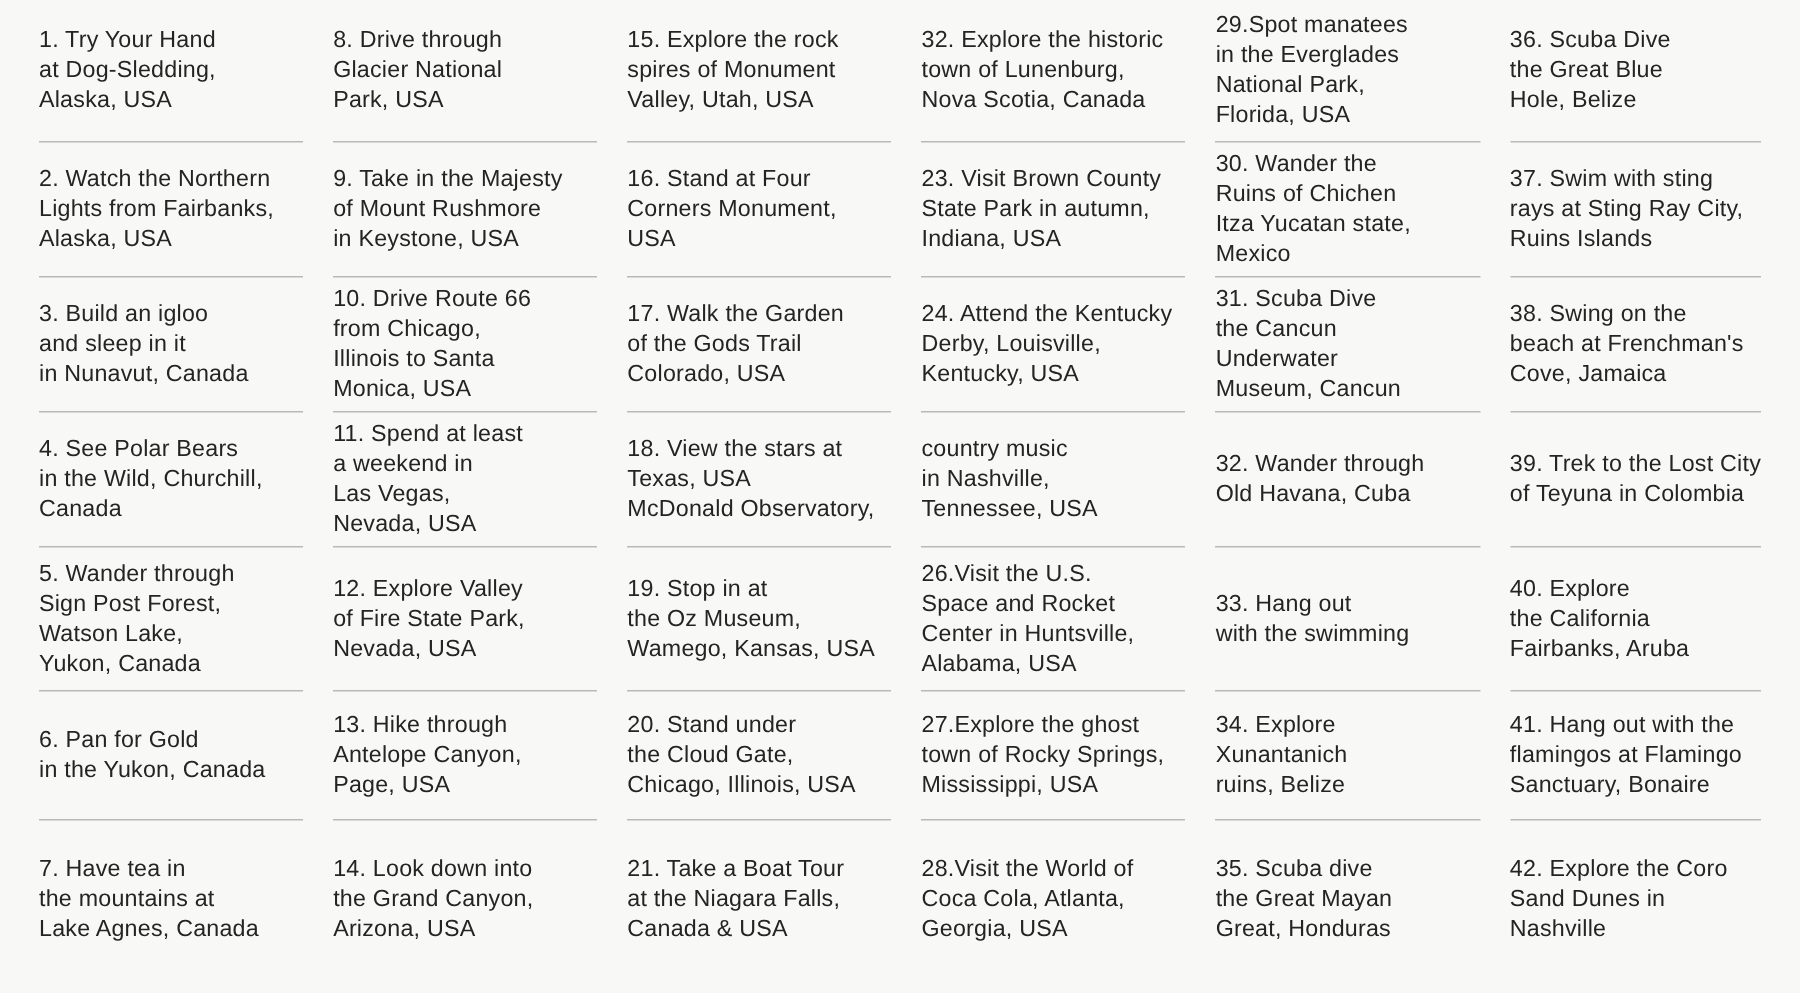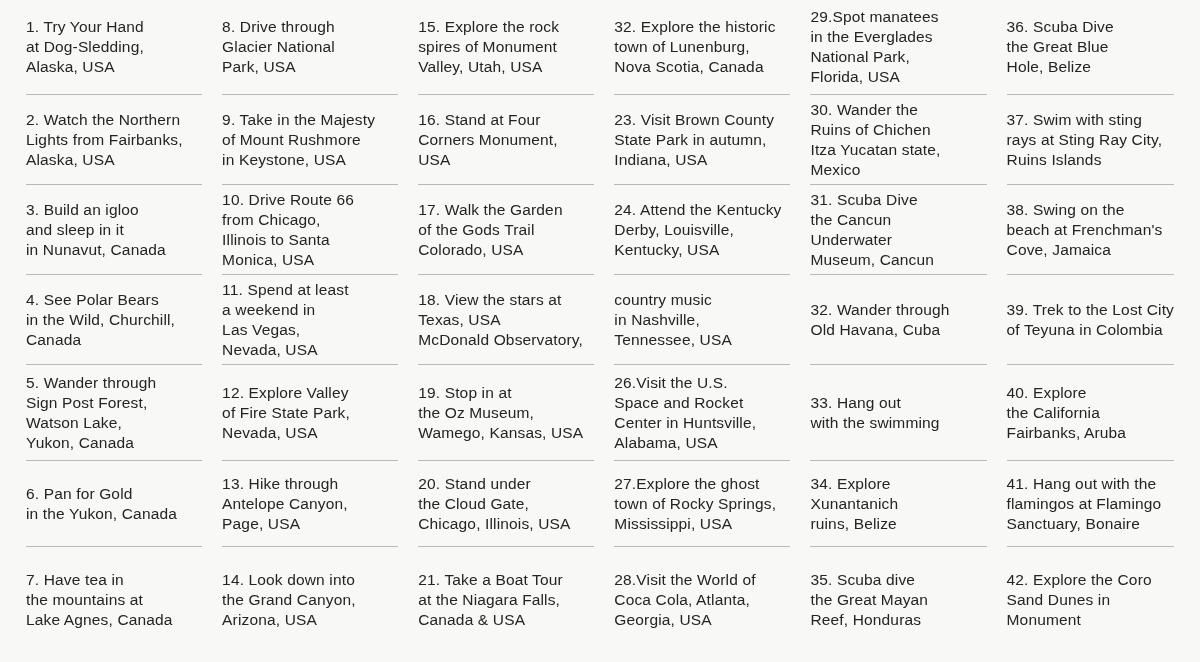--- a/index.html
+++ b/index.html
@@ -295,21 +295,21 @@
       <p class="item-text">
         <span class="line"><span>34. Explore</span></span>
         <span class="line"><span>Xunantanich</span></span>
         <span class="line"><span>ruins, </span><span class="link">Belize</span></span>
       </p>
     </div>
     <div class="cell">
       <p class="item-text">
         <span class="line"><span>35. Scuba dive</span></span>
         <span class="line"><span>the Great Mayan</span></span>
-        <span class="line"><span>Reef, </span><span class="link">Honduras</span></span>
+        <span class="line"><span>Great, </span><span class="link">Honduras</span></span>
       </p>
     </div>
     <div class="cell">
       <p class="item-text">
         <span class="line"><span>36. Scuba Dive</span></span>
         <span class="line"><span>the Great Blue</span></span>
         <span class="line"><span>Hole, </span><span class="link">Belize</span></span>
       </p>
     </div>
     <div class="cell">
@@ -343,16 +343,16 @@
       <p class="item-text">
         <span class="line"><span>41. Hang out with the</span></span>
         <span class="line"><span>flamingos at Flamingo</span></span>
         <span class="line"><span>Sanctuary, </span><span class="link">Bonaire</span></span>
       </p>
     </div>
     <div class="cell">
       <p class="item-text">
         <span class="line"><span>42. Explore the Coro</span></span>
         <span class="line"><span>Sand Dunes in</span></span>
-        <span class="line"><span class="link">Monument</span></span>
+        <span class="line"><span class="link">Nashville</span></span>
       </p>
     </div>
   </div>
 
 </body></html>

